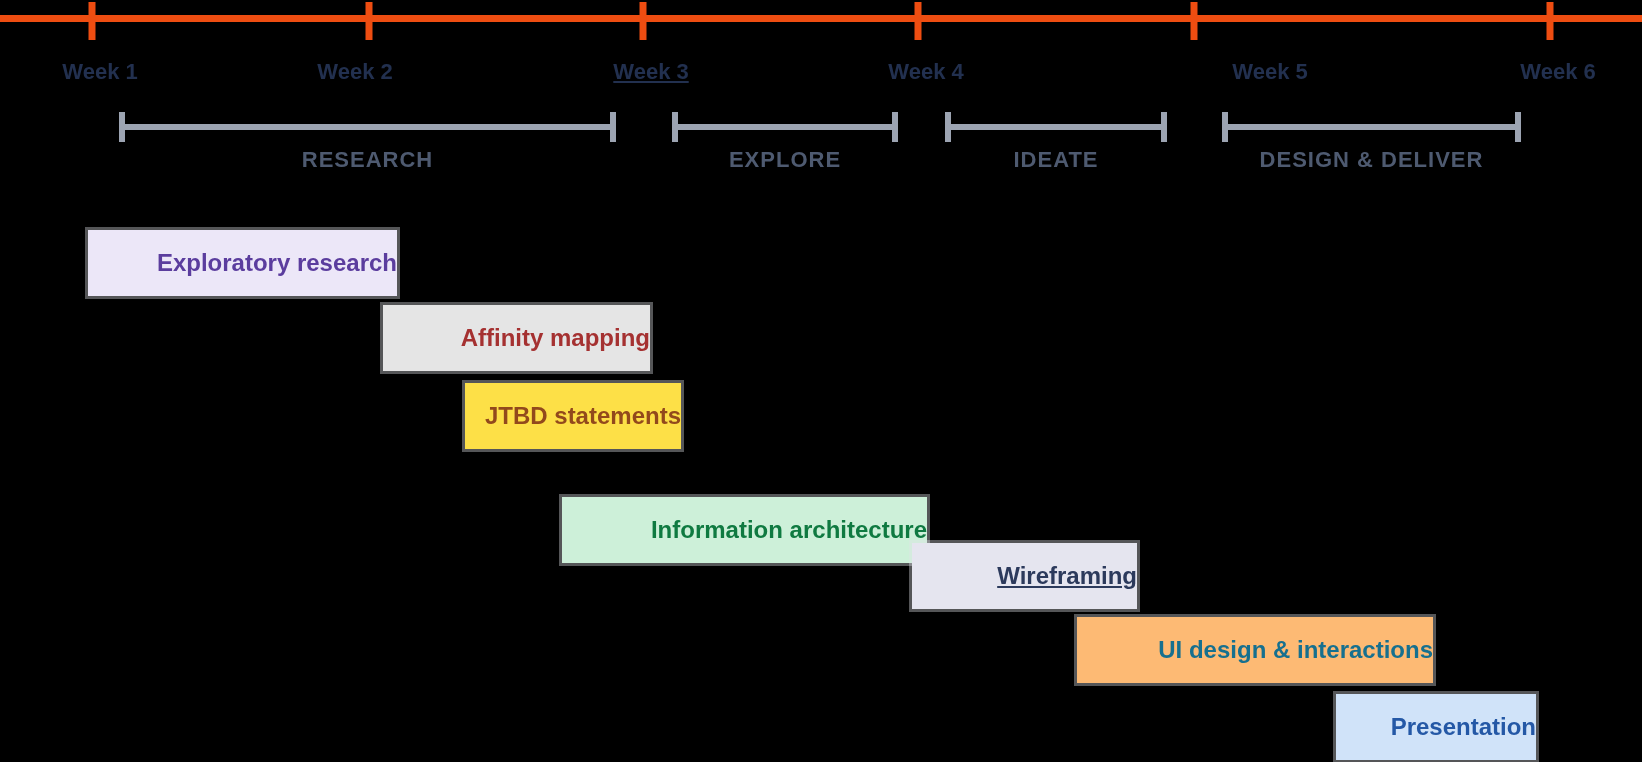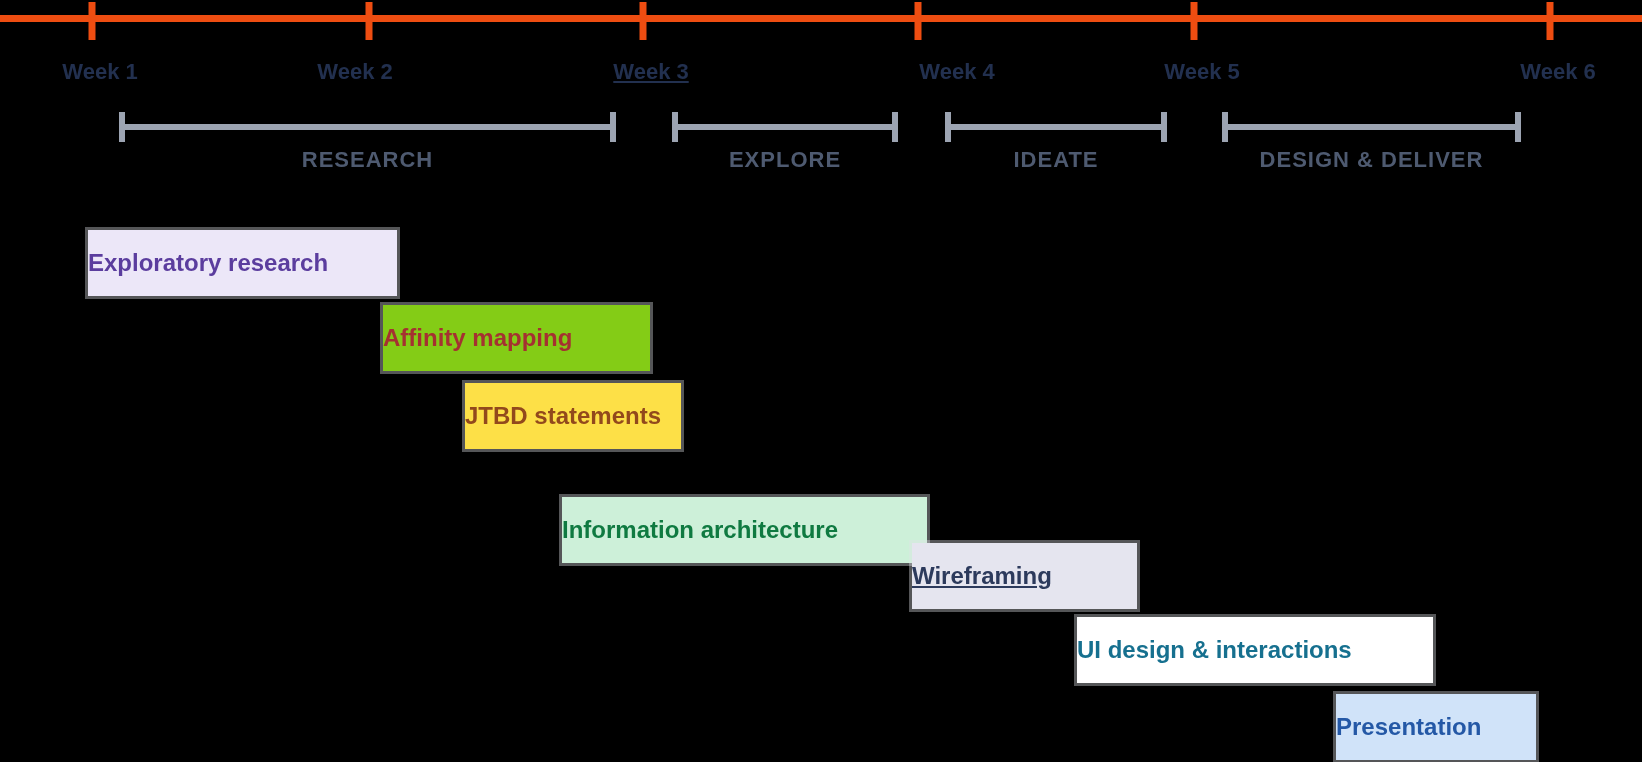--- a/index.html
+++ b/index.html
@@ -51,21 +51,21 @@
     font-weight: 700;
     letter-spacing: 1px;
     color: #4E5A70;
     white-space: nowrap;
   }
   .task-bar {
     position: absolute;
     height: 66px;
     display: flex;
     align-items: center;
-    justify-content: flex-start;
+    justify-content: flex-end;
     font-size: 24px;
     font-weight: 700;
     white-space: nowrap;
     box-shadow: 0 0 0 3px rgba(224,227,232,0.38);
   }
 </style>
 </head>
 <body>
 
 <div class="canvas" style="background: rgb(0, 0, 0);">
@@ -75,22 +75,22 @@
       <div class="tick" style="left: 369px; background: rgb(238, 77, 17);"></div>
       <div class="tick" style="left: 643px; background: rgb(238, 77, 17);"></div>
       <div class="tick" style="left: 918px; background: rgb(238, 77, 17);"></div>
       <div class="tick" style="left: 1194px; background: rgb(238, 77, 17);"></div>
       <div class="tick" style="left: 1550px; background: rgb(238, 77, 17);"></div>
     </div>
   <div id="weeks-layer">
       <div class="week-label" style="left: 100px; color: rgb(34, 48, 79);">Week 1</div>
       <div class="week-label" style="left: 355px; color: rgb(34, 48, 79);">Week 2</div>
       <div class="week-label" style="left: 651px; color: rgb(34, 48, 79); text-decoration: underline;">Week 3</div>
-      <div class="week-label" style="left: 926px; color: rgb(34, 48, 79); margin-left: 31px;">Week 4</div>
-      <div class="week-label" style="left: 1202px; color: rgb(34, 48, 79);">Week 5</div>
+      <div class="week-label" style="left: 926px; color: rgb(34, 48, 79);">Week 4</div>
+      <div class="week-label" style="left: 1270px; color: rgb(34, 48, 79);">Week 5</div>
       <div class="week-label" style="left: 1558px; color: rgb(34, 48, 79);">Week 6</div>
     </div>
   <div id="phases-layer">
       <div>
     <div class="phase-line" style="left: 122px; width: 491px;"></div>
     <div class="phase-cap" style="left: 119px;"></div>
     <div class="phase-cap" style="left: 610px;"></div>
     <div class="phase-label" style="left: 367.5px;">RESEARCH</div>
   </div>
       <div>
@@ -109,32 +109,32 @@
     <div class="phase-line" style="left: 1225px; width: 293px;"></div>
     <div class="phase-cap" style="left: 1222px;"></div>
     <div class="phase-cap" style="left: 1515px;"></div>
     <div class="phase-label" style="left: 1371.5px;">DESIGN &amp; DELIVER</div>
   </div>
     </div>
   <div id="tasks-layer">
       <div class="task-bar" style="left: 88px; top: 230px; width: 309px; background: rgb(236, 231, 248); color: rgb(91, 61, 158);">
     <span>Exploratory research</span>
   </div>
-      <div class="task-bar" style="left: 383px; top: 305px; width: 267px; background: #84cc16; color: rgb(165, 49, 49);">
+      <div class="task-bar" style="left: 383px; top: 305px; width: 267px; background: #e5e5e5; color: rgb(165, 49, 49);">
     <span>Affinity mapping</span>
   </div>
       <div class="task-bar" style="left: 465px; top: 383px; width: 216px; background: #fde047; color: rgb(146, 73, 28);">
     <span>JTBD statements</span>
   </div>
       <div class="task-bar" style="left: 562px; top: 463px; width: 365px; background: rgb(205, 240, 217); color: rgb(15, 122, 65); margin-top: 34px;">
     <span>Information architecture</span>
   </div>
       <div class="task-bar" style="left: 912px; top: 543px; width: 225px; background: rgb(229, 229, 239); color: rgb(44, 58, 92); text-decoration: underline;">
     <span>Wireframing</span>
   </div>
-      <div class="task-bar" style="left: 1077px; top: 617px; width: 356px; background: #ffffff; color: rgb(22, 112, 143);">
+      <div class="task-bar" style="left: 1077px; top: 617px; width: 356px; background: #fdba74; color: rgb(22, 112, 143);">
     <span>UI design &amp; interactions</span>
   </div>
       <div class="task-bar" style="left: 1336px; top: 694px; width: 200px; background: rgb(208, 227, 249); color: rgb(36, 88, 166);">
     <span>Presentation</span>
   </div>
     </div>
 </div>
 
 </body></html>

